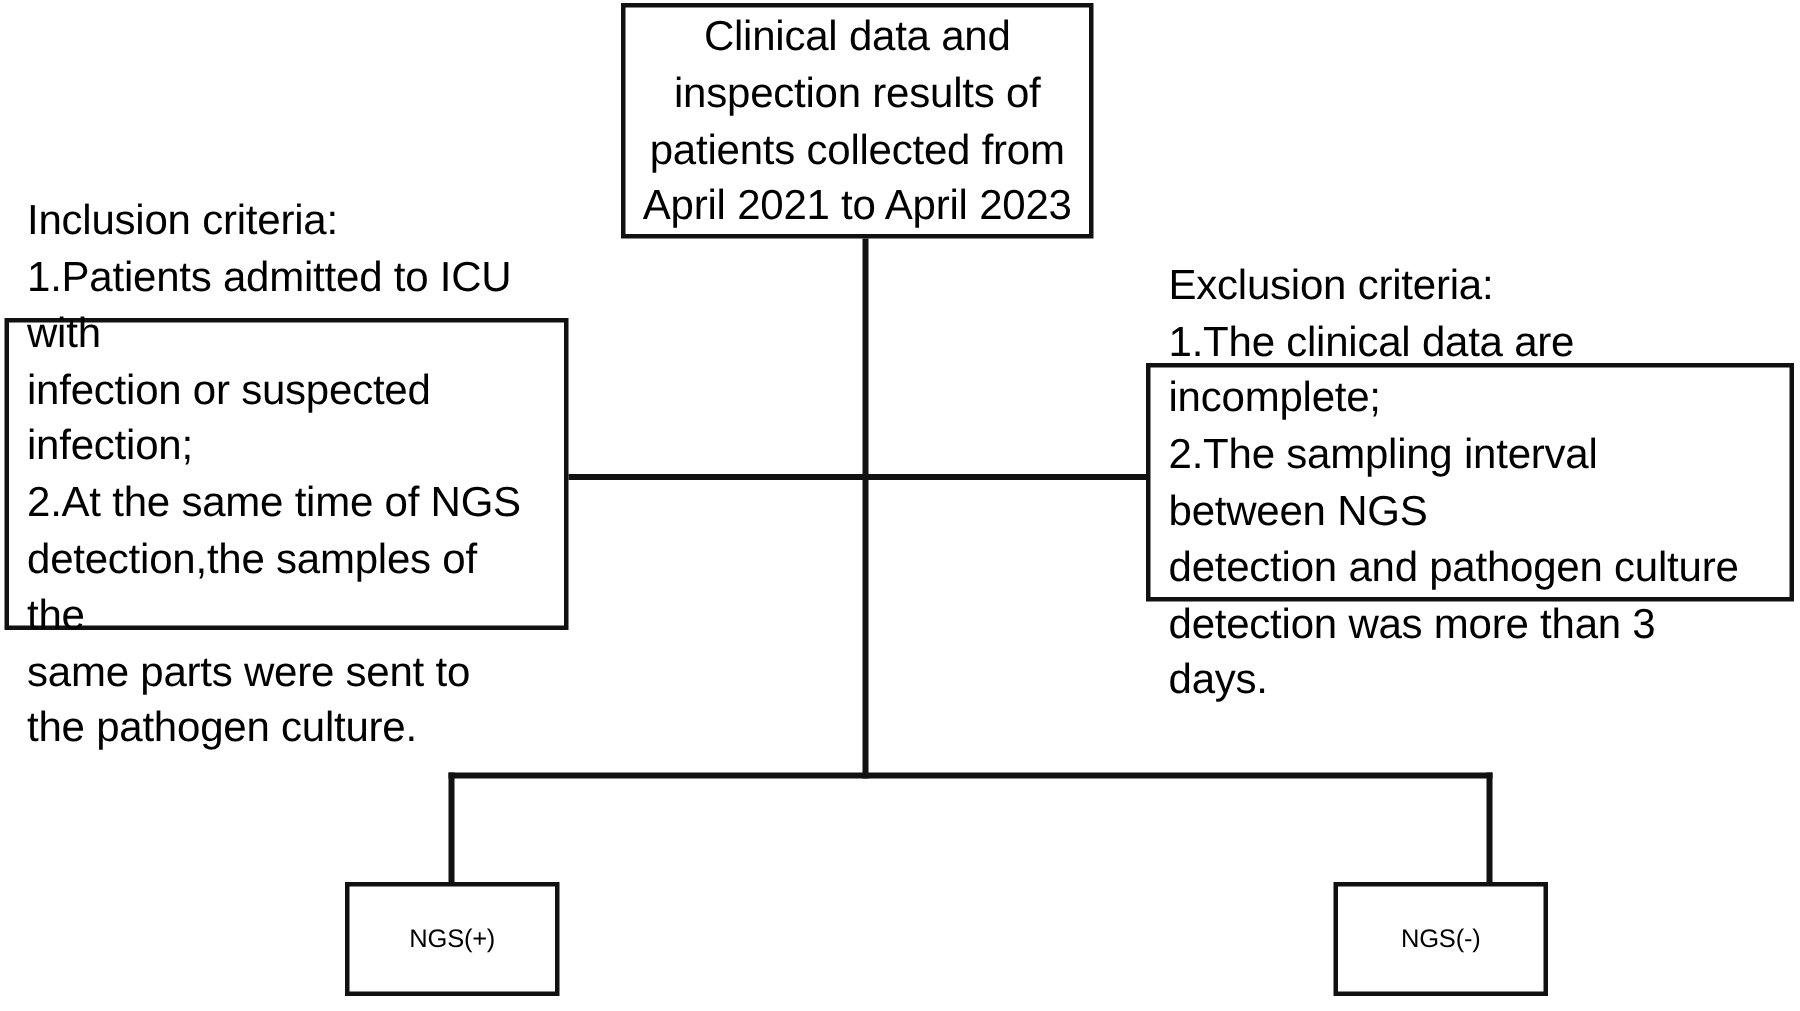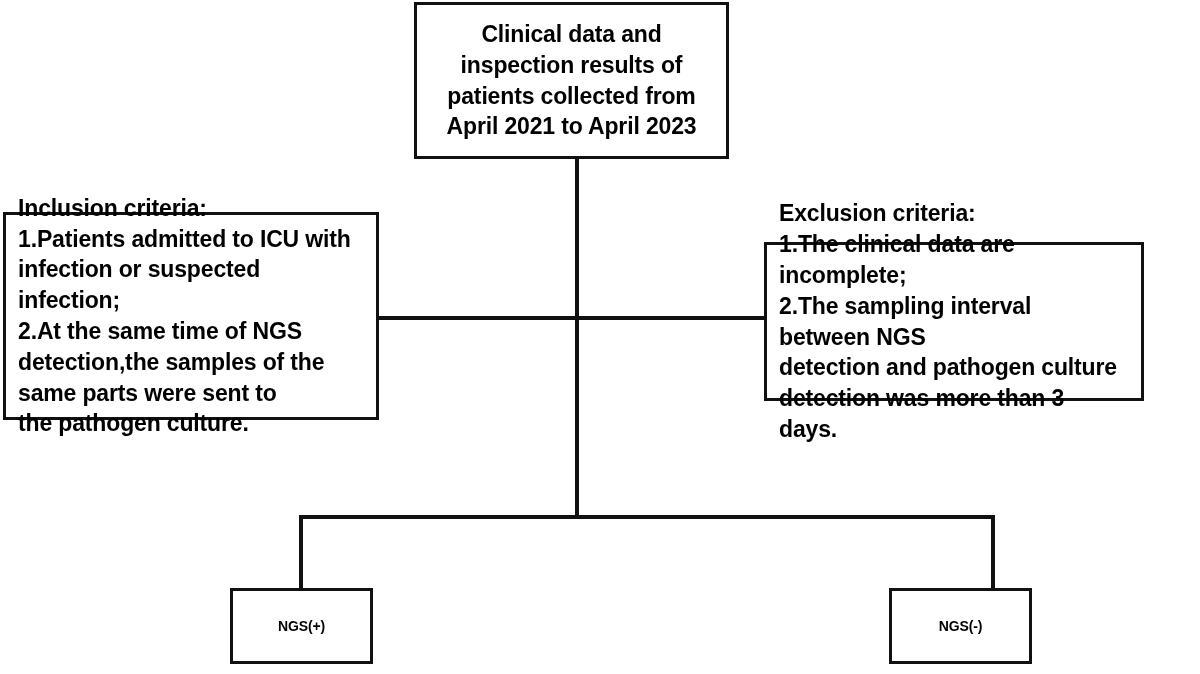--- a/index.html
+++ b/index.html
@@ -21,23 +21,23 @@
   .node {
     position: absolute;
     box-sizing: border-box;
     border: 3px solid #111111;
     background: #ffffff;
     display: flex;
     flex-direction: column;
     justify-content: center;
   }
   .node-text {
-    font-size: 23px;
+    font-size: 28px;
     line-height: 1.34;
-    font-weight: 700;
+    font-weight: 400;
     letter-spacing: -0.15px;
     white-space: pre-line;
   }
   .node.centered .node-text {
     text-align: center;
     padding: 0 10px;
   }
   .node.leftaligned .node-text {
     text-align: left;
     padding: 0 16px 0 12px;
@@ -47,34 +47,34 @@
   #node-source {
     left: 414px;  top: 2px;
     width: 315px; height: 157px;
   }
   #node-inclusion {
     left: 3px;    top: 212px;
     width: 376px; height: 208px;
   }
   #node-exclusion {
     left: 764px;  top: 242px;
-    width: 380px; height: 159px;
+    width: 432px; height: 159px;
   }
   #node-ngs-pos {
     left: 230px;  top: 588px;
     width: 143px; height: 76px;
   }
   #node-ngs-neg {
     left: 889px;  top: 588px;
     width: 143px; height: 76px;
   }
   #node-ngs-pos .node-text,
   #node-ngs-neg .node-text {
-    font-size: 14px;
-    font-weight: 700;
+    font-size: 17px;
+    font-weight: 400;
     text-align: center;
   }
 
   
   .conn {
     position: absolute;
     background: #111111;
   }
   .conn-v { width: 4px; }
   .conn-h { height: 4px; }

